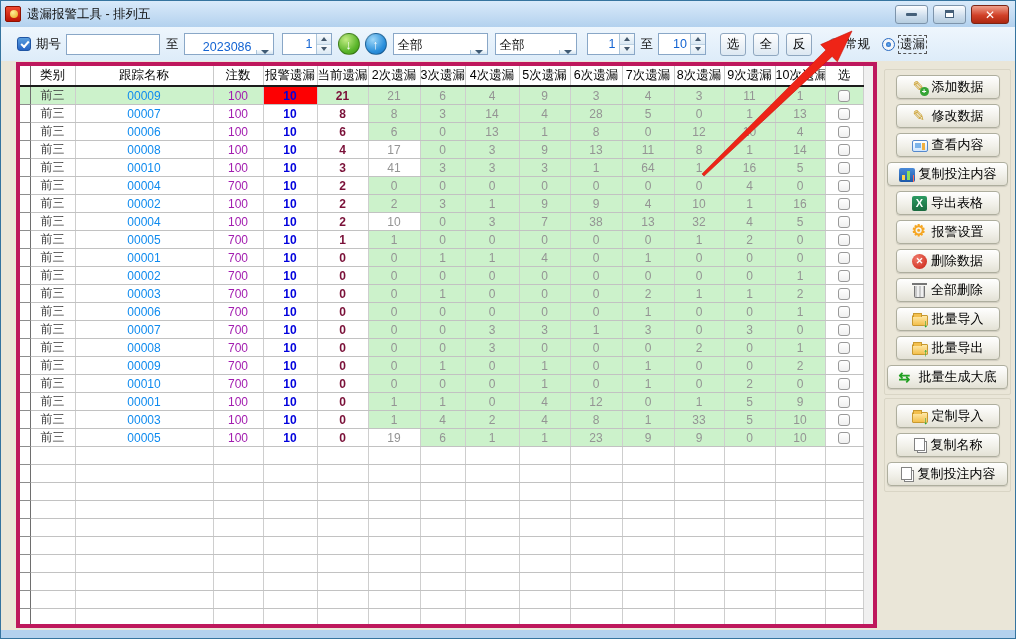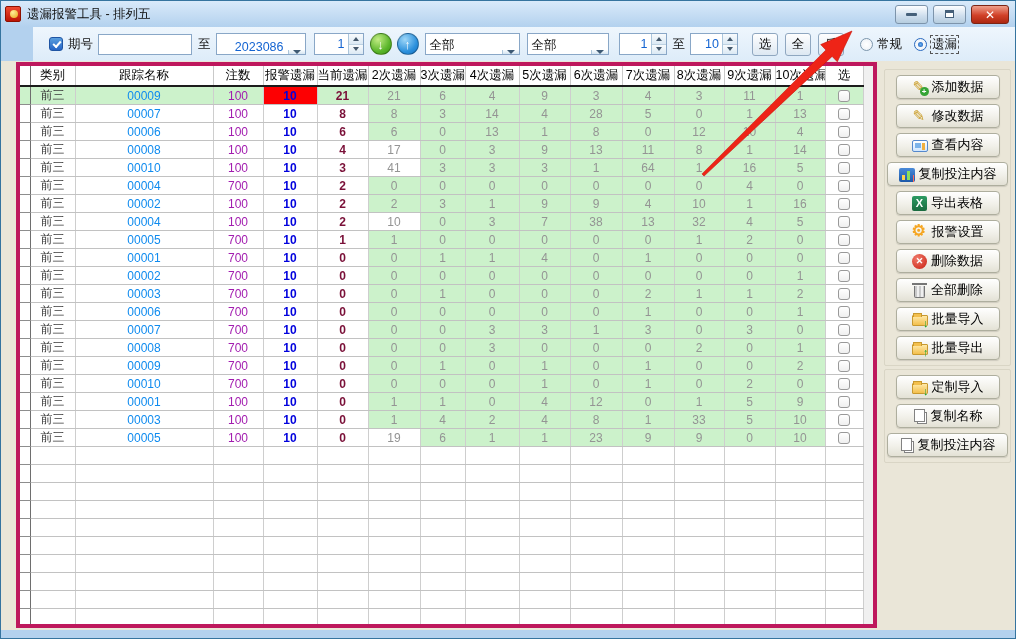--- a/index.html
+++ b/index.html
@@ -19,21 +19,21 @@
              background:linear-gradient(#fdfeff,#cddded 60%,#b6cddf);
              display:flex; align-items:center; justify-content:center; }
   .glyph-min { width:11px; height:3px; background:#46607a; border-radius:1px; }
   .glyph-restore { width:9px; height:8px; border:1px solid #46607a; background:#fff;
              box-shadow:inset 0 2px 0 #46607a; }
   .win-btn.close { width:38px; border-color:#7c2414;
              background:linear-gradient(#efa08c,#d14128 55%,#ad2710); }
   .glyph-close::before { content:"✕"; color:#fff; font-weight:bold; font-size:12px; line-height:1; }
   
   .toolbar { height:34px; background:linear-gradient(#eef6fd,#ddecf9);
-             display:flex; align-items:center; padding-left:16px; font-size:12.5px; color:#111;margin-left:32px; }
+             display:flex; align-items:center; padding-left:16px; font-size:12.5px; color:#111; }
   .tb-checkbox { width:14px; height:14px; border-radius:3px; position:relative; margin-right:5px;
              background:linear-gradient(#5a9ede,#2664c6); border:1px solid #1f55a4; }
   .tb-checkbox::after { content:""; position:absolute; left:3px; top:3px; width:6px; height:3px;
              border-left:2px solid #fff; border-bottom:2px solid #fff; transform:rotate(-48deg); }
   .tb-label { margin-right:5px; white-space:nowrap; }
   .tb-input { width:94px; height:21px; border:1px solid #89a7c7; background:#fff;
              margin-right:6px; font:12.5px "Liberation Sans",sans-serif; padding:0 3px; }
   .tb-combo { height:22px; border:1px solid #89a7c7; background:#fff; display:flex; align-items:flex-end; }
   .combo-value { flex:1; padding:3px 4px 0; font-size:12.5px; overflow:hidden; white-space:nowrap; }
   .combo-value.blue { color:#1464d2; text-align:right; }
@@ -895,20 +895,24 @@
             <span>全部删除</span>
           </button>
           <button class="action-btn">
             <span class="icon icon-folder icon-arrow-down"></span>
             <span>批量导入</span>
           </button>
           <button class="action-btn">
             <span class="icon icon-folder icon-arrow-up"></span>
             <span>批量导出</span>
           </button>
+          <button class="action-btn wide">
+            <span class="icon icon-shuffle"></span>
+            <span>批量生成大底</span>
+          </button>
         </div>
         <div class="btn-group">
           <button class="action-btn">
             <span class="icon icon-folder icon-arrow-down"></span>
             <span>定制导入</span>
           </button>
           <button class="action-btn">
             <span class="icon icon-copy"></span>
             <span>复制名称</span>
           </button>

